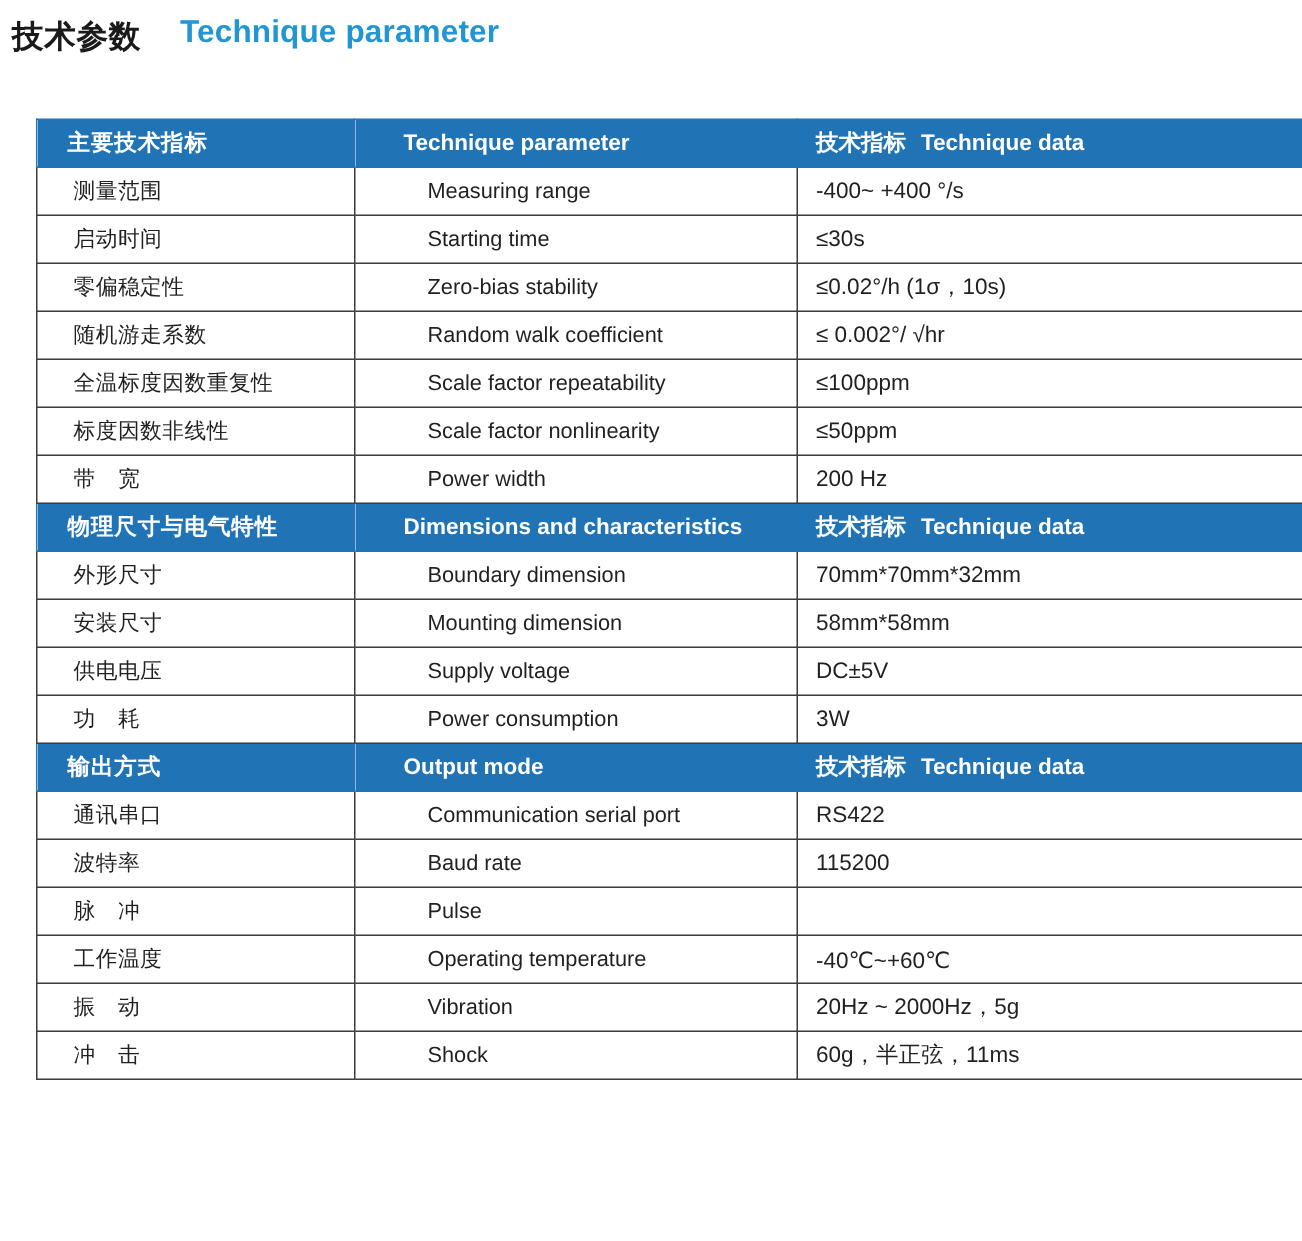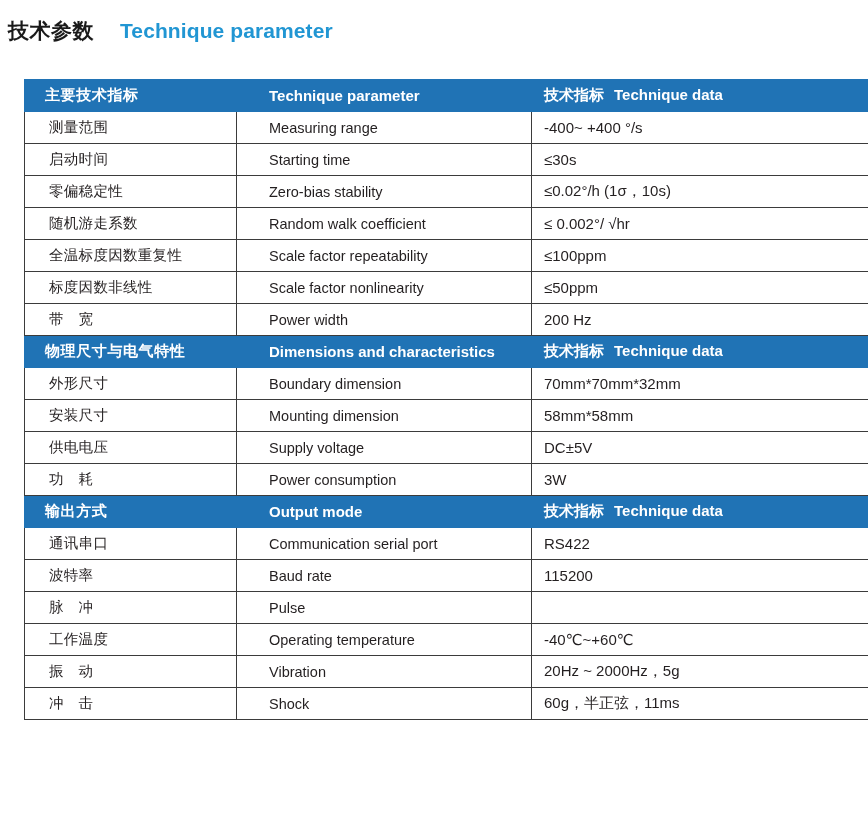--- a/index.html
+++ b/index.html
@@ -19,21 +19,21 @@
     overflow: hidden;
   }
 
   
   .title-bar {
     position: absolute;
     left: 8px;
     top: 10px;
     height: 42px;
     display: flex;
-    align-items: center;
+    align-items: flex-start;
   }
   .title-cn {
     font-size: 21px;
     font-weight: bold;
     color: #1a1a1a;
     letter-spacing: 0.5px;
     white-space: nowrap;
   }
   .title-en {
     font-size: 21px;
@@ -80,21 +80,21 @@
   tr.section-row td.cn   { padding-left: 20px; letter-spacing: 0.6px; }
   tr.section-row td.en   { padding-left: 32px; }
   tr.section-row td.data { padding-left: 12px; }
 
   
   tr.data-row td.cn {
     padding-left: 24px;
     letter-spacing: 0.3px;
   }
   tr.data-row td.en {
-    padding-left: 32px;
+    padding-left: 48px;
   }
   tr.data-row td.data {
     padding-left: 12px;
     font-size: 15px;
   }
 
   .sep { display: inline-block; width: 10px; }
 </style>
 </head>
 <body>

